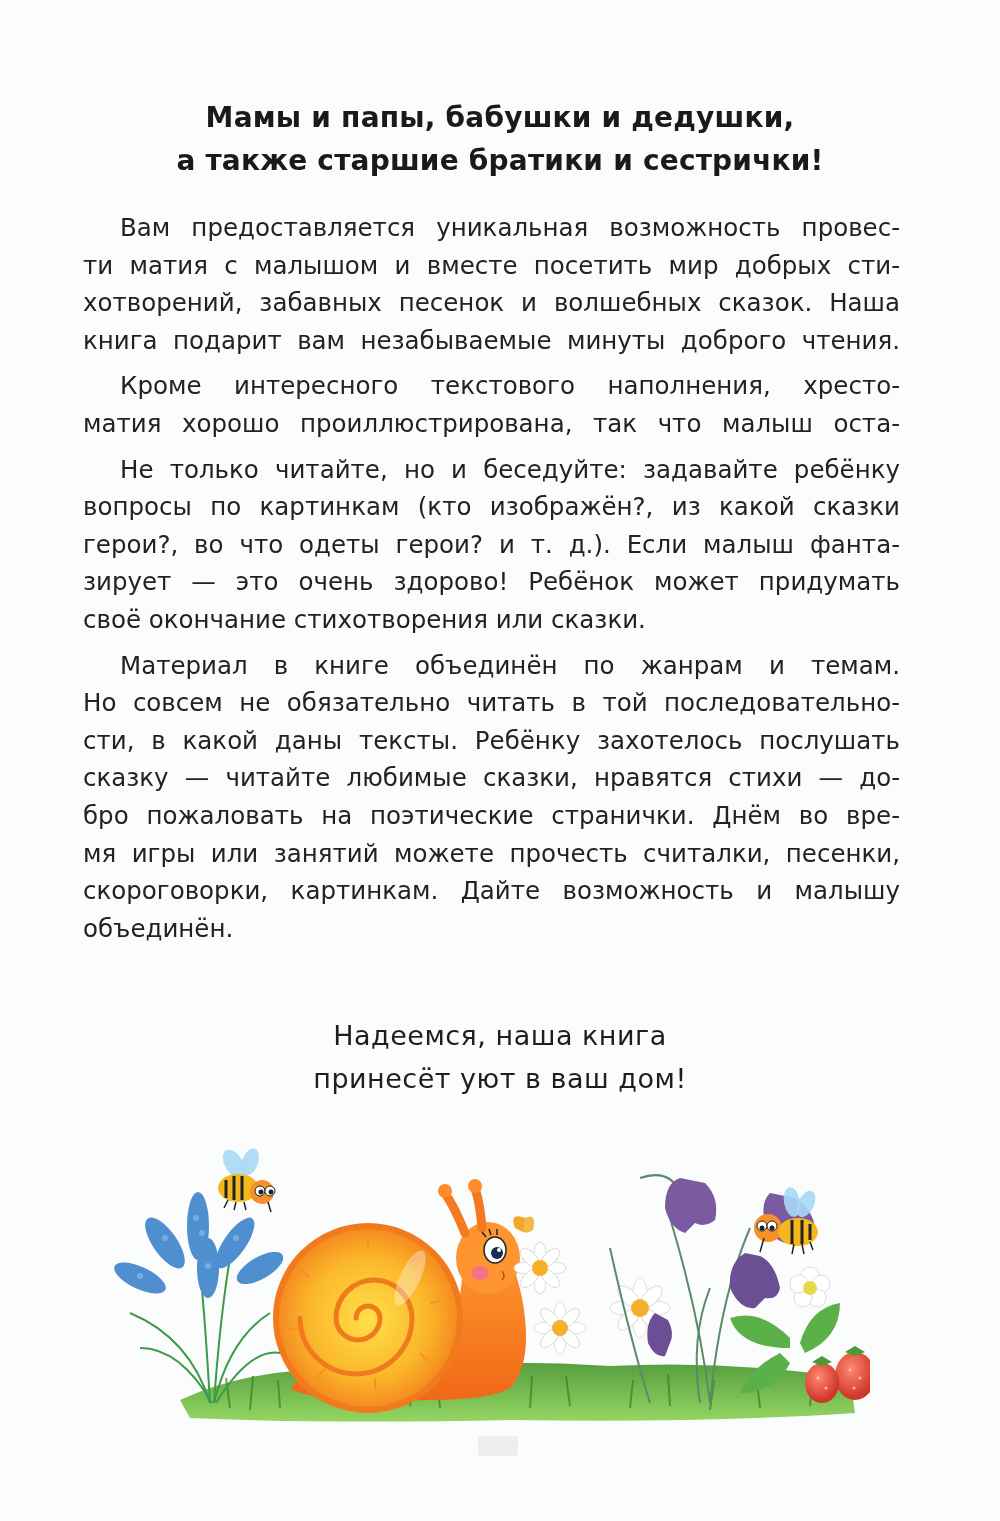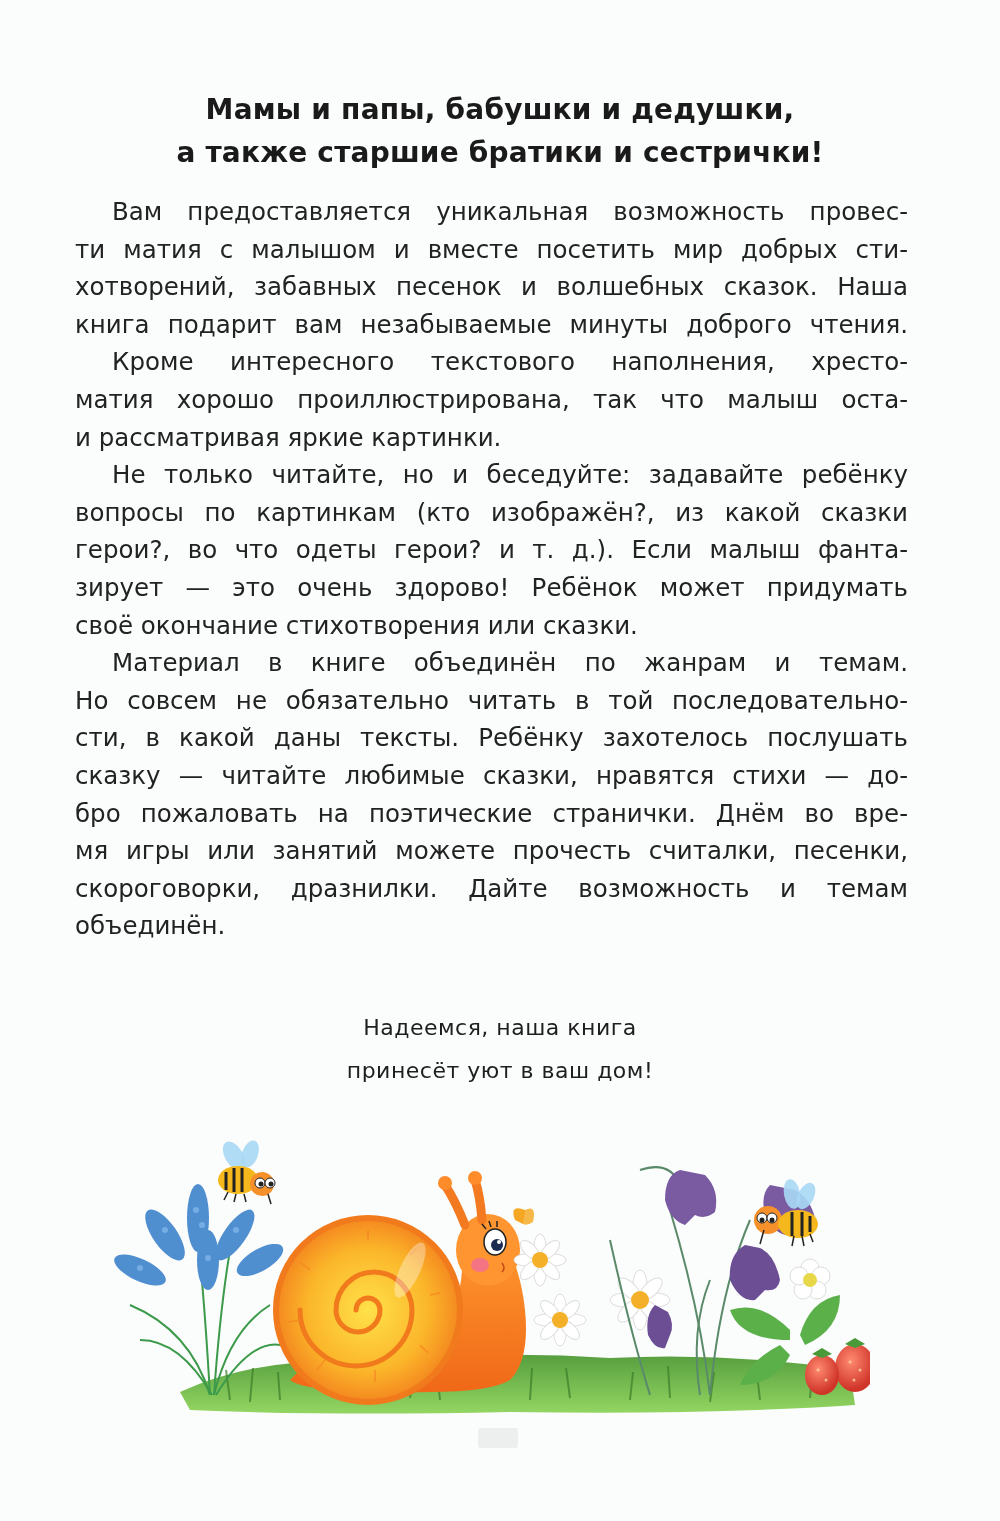--- a/index.html
+++ b/index.html
@@ -9,21 +9,21 @@
     body {
       width: 1000px;
       height: 1521px;
       background: #fbfcfc;
       position: relative;
       overflow: hidden;
       color: #1e1e1e;
     }
     .page {
       position: absolute;
-      left: 0; top: 0;
+      left: 0; top: 8px;
       width: 1000px;
       height: 1243px;
     }
     .heading {
       position: absolute;
       left: 0;
       top: 88px;
       width: 1000px;
       text-align: center;
       font-family: "DejaVu Sans", sans-serif;
@@ -38,39 +38,39 @@
       position: absolute;
       left: 75px;
       top: 193px;
       width: 833px;
       font-family: "DejaVu Sans", sans-serif;
       font-size: 24.5px;
       line-height: 37.6px;
       color: #222;
     }
     .para {
-      margin: 0;
+      margin: 8px;
     }
     .para .ln {
       display: block;
       text-align: justify;
       text-align-last: justify;
       white-space: nowrap;
       height: 37.6px;
     }
     .para .ln.first { padding-left: 37px; }
     .para .ln.last { text-align-last: left; }
     .closing {
       position: absolute;
       left: 0;
       top: 1006px;
       width: 1000px;
       text-align: center;
       font-family: "DejaVu Sans", sans-serif;
-      font-size: 22px;
+      font-size: 27px;
       line-height: 43px;
       color: #1e1e1e;
       letter-spacing: 0.5px;
     }
     .closing .line { display: block; }
     .illustration {
       position: absolute;
       left: 110px;
       top: 1130px;
       width: 760px;
@@ -103,39 +103,38 @@
     <p class="para">
       <span class="ln first">Вам предоставляется уникальная возможность провес-</span>
       <span class="ln">ти матия с малышом и вместе посетить мир добрых сти-</span>
       <span class="ln">хотворений, забавных песенок и волшебных сказок. Наша</span>
       <span class="ln">книга подарит вам незабываемые минуты доброго чтения.</span>
     </p>
 
     <p class="para">
       <span class="ln first">Кроме интересного текстового наполнения, хресто-</span>
       <span class="ln">матия хорошо проиллюстрирована, так что малыш оста-</span>
-      <span class="ln last">и рассматривая яркие картинки.</span>
     </p>
 
     <p class="para">
       <span class="ln first">Не только читайте, но и беседуйте: задавайте ребёнку</span>
       <span class="ln">вопросы по картинкам (кто изображён?, из какой сказки</span>
       <span class="ln">герои?, во что одеты герои? и т. д.). Если малыш фанта-</span>
       <span class="ln">зирует — это очень здорово! Ребёнок может придумать</span>
       <span class="ln last">своё окончание стихотворения или сказки.</span>
     </p>
 
     <p class="para">
       <span class="ln first">Материал в книге объединён по жанрам и темам.</span>
       <span class="ln">Но совсем не обязательно читать в той последовательно-</span>
       <span class="ln">сти, в какой даны тексты. Ребёнку захотелось послушать</span>
       <span class="ln">сказку — читайте любимые сказки, нравятся стихи — до-</span>
       <span class="ln">бро пожаловать на поэтические странички. Днём во вре-</span>
       <span class="ln">мя игры или занятий можете прочесть считалки, песенки,</span>
-      <span class="ln">скороговорки, дразнилки. Дайте возможность и темам</span>
+      <span class="ln">скороговорки, картинкам. Дайте возможность и малышу</span>
       <span class="ln last">объединён.</span>
     </p>
   </div>
 
   <div class="closing">
     <span class="line">Надеемся, наша книга</span>
     <span class="line">принесёт уют в ваш дом!</span>
   </div>
 
   <div class="illustration">

